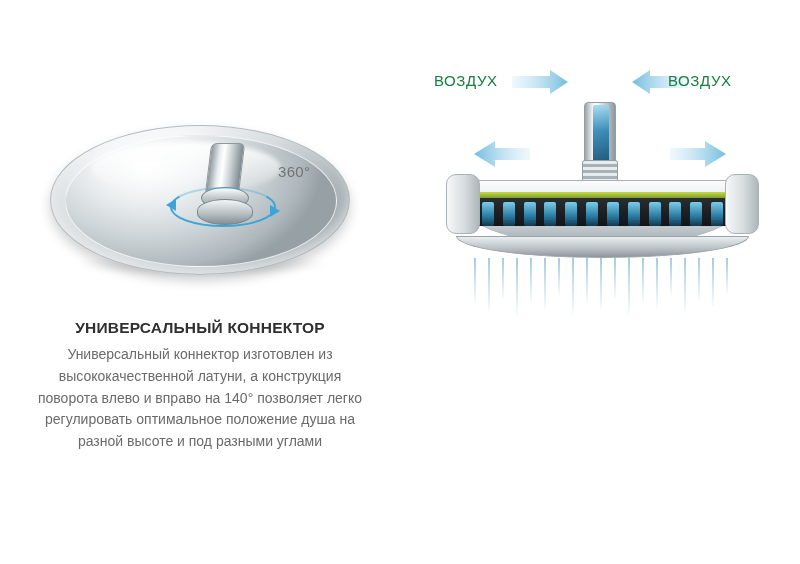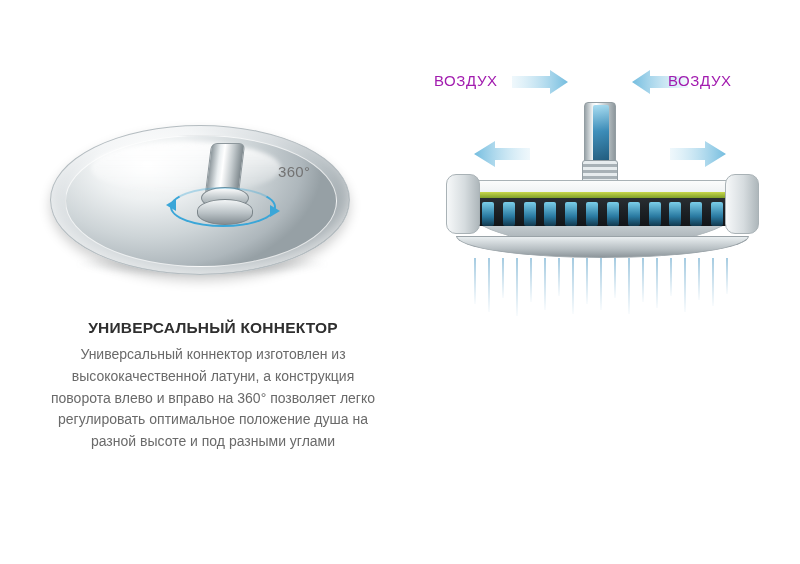--- a/index.html
+++ b/index.html
@@ -151,21 +151,21 @@
     white-space: nowrap;
   }
 
   
   .rfig { position: absolute; left: 0; top: 0; width: 400px; height: 300px; }
 
   .air-label {
     position: absolute;
     top: 52px;
     font-size: 15px;
-    color: #a21caf;
+    color: #15803d;
     letter-spacing: 0.6px;
     white-space: nowrap;
   }
   .air-label.left  { left: 34px; }
   .air-label.right { left: 268px; }
 
   .body-wrap {
     position: absolute;
     left: 60px; top: 160px;
     width: 285px; height: 80px;
@@ -285,21 +285,21 @@
     margin: 0 0 6px 0;
     line-height: 1.3;
   }
   .cap-body {
     font-size: 14px;
     color: #6a6a6a;
     line-height: 1.55;
     margin: 0 auto;
     width: 330px;
   }
-  .left-caption  { left: 0;   top: 318px; padding-left: 13px; }
+  .left-caption  { left: 0;   top: 318px; }
 </style>
 </head>
 <body>
 
 <div class="page">
 
   <div class="panel panel-left">
 
     <div class="figure">
       <div class="disc-wrap">
@@ -317,21 +317,21 @@
 
         <div class="rot-ellipse"></div>
         <div class="rot-arrow a1"></div>
         <div class="rot-arrow a2"></div>
         <div class="deg-label">360°</div>
       </div>
     </div>
 
     <div class="caption left-caption">
       <p class="cap-title">УНИВЕРСАЛЬНЫЙ КОННЕКТОР</p>
-      <p class="cap-body">Универсальный коннектор изготовлен из высококачественной латуни, а конструкция поворота влево и вправо на 360° позволяет легко регулировать оптимальное положение душа на разной высоте и под разными углами</p>
+      <p class="cap-body">Универсальный коннектор изготовлен из высококачественной латуни, а конструкция поворота влево и вправо на 140° позволяет легко регулировать оптимальное положение душа на разной высоте и под разными углами</p>
     </div>
   </div>
 
   <div class="panel panel-right">
 
     <div class="figure">
       <div class="rfig">
 
         <svg width="400" height="300" viewBox="0 0 400 300" style="position:absolute;left:0;top:0;">
           <defs>

